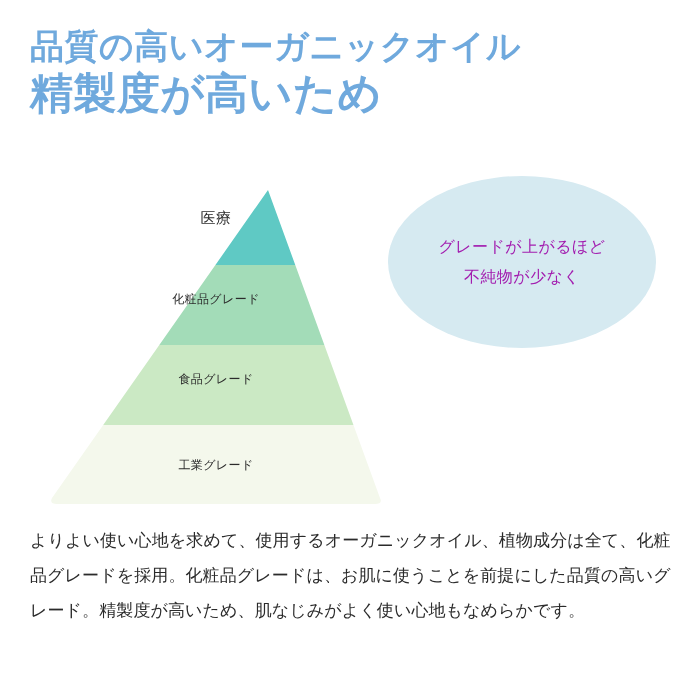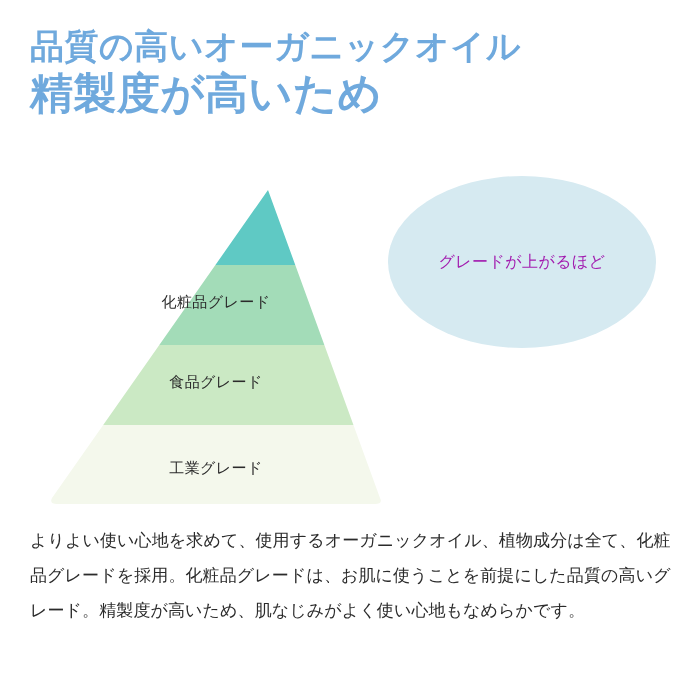--- a/index.html
+++ b/index.html
@@ -41,21 +41,21 @@
     left:42px;
     top:180px;
     width:348px;
     height:330px;
   }
   #pyramid svg { display:block; width:348px; height:330px; }
 
   .tier-label {
     position:absolute;
     color:#2b2b2b;
-    font-size:15px;
+    font-size:12px;
     line-height:1.28;
     text-align:center;
     white-space:nowrap;
     letter-spacing:0.4px;
   }
   .tier-label-medical   { left:0; right:0; top:28px; font-size:15px; }
   .tier-label-cosmetic  { left:0; right:0; top:112px; }
   .tier-label-food      { left:0; right:0; top:192px; }
   .tier-label-industry  { left:0; right:0; top:278px; }
 
@@ -117,33 +117,35 @@
       </defs>
       <g clip-path="url(#pyr-clip)">
         <rect x="0" y="245" width="348" height="85" fill="#f4f8ec"></rect>
         <rect x="0" y="165" width="348" height="80" fill="#cbe9c4"></rect>
         <rect x="0" y="85" width="348" height="80" fill="#a3dcb8"></rect>
         <rect x="0" y="0" width="348" height="85" fill="#5fc9c4"></rect>
       </g>
     </svg>
 
     <div class="tier-label tier-label-medical">
+      <div>医療</div>
     </div>
 
     <div class="tier-label tier-label-cosmetic">化粧品グレード</div>
 
     <div class="tier-label tier-label-industry">工業グレード</div>
 
     <div class="tier-label tier-label-food">食品グレード</div>
   </div>
 
   <div id="callout">
     <div class="oval-bg"></div>
     <div class="oval-text">
       <div>グレードが上がるほど</div>
+      <div>不純物が少なく</div>
     </div>
   </div>
 
   <div id="body-copy">
     <p>よりよい使い心地を求めて、使用するオーガニックオイル、植物成分は全て、化粧品グレードを採用。化粧品グレードは、お肌に使うことを前提にした品質の高いグレード。精製度が高いため、肌なじみがよく使い心地もなめらかです。</p>
   </div>
 
 </div>
 
 </body></html>

